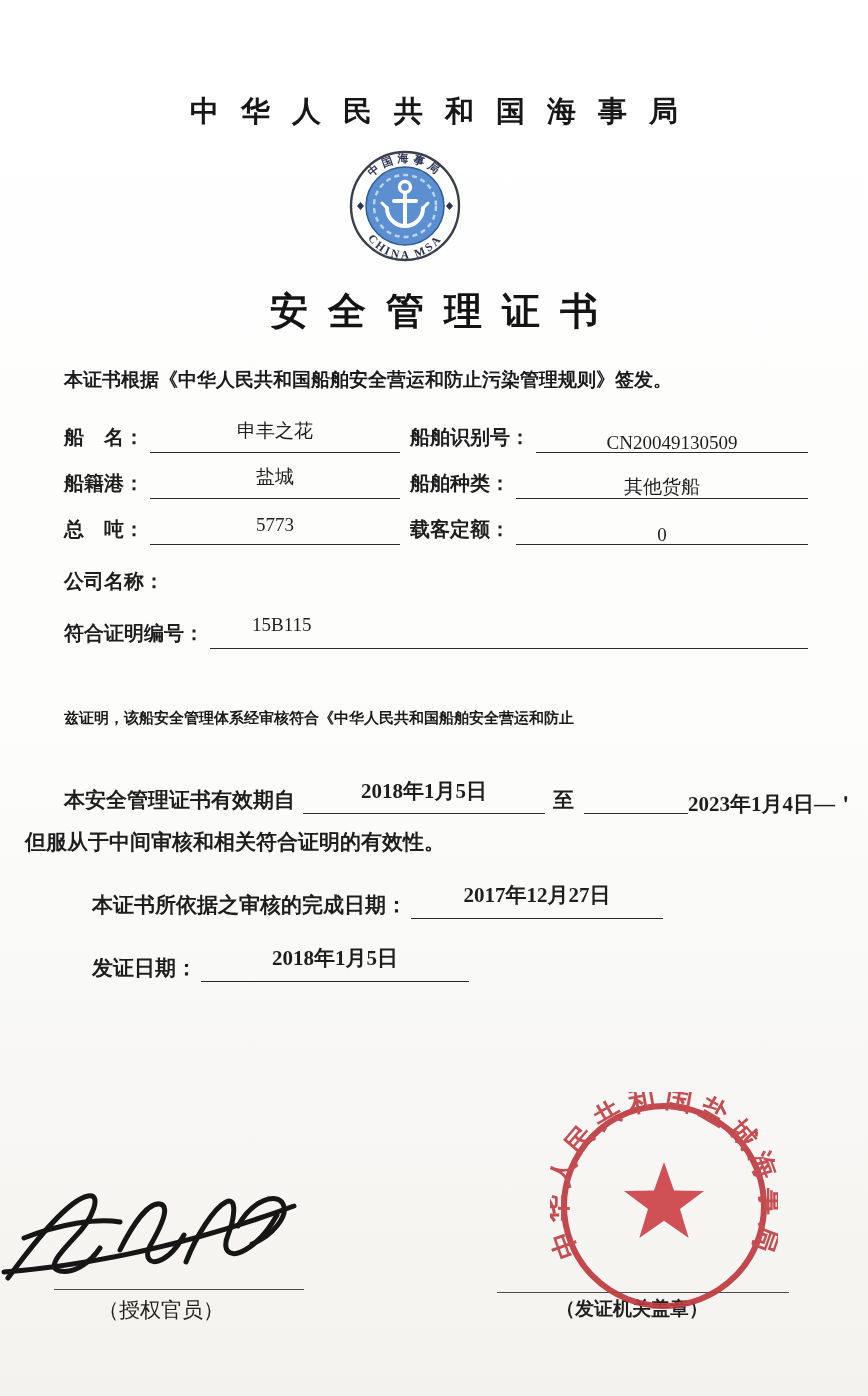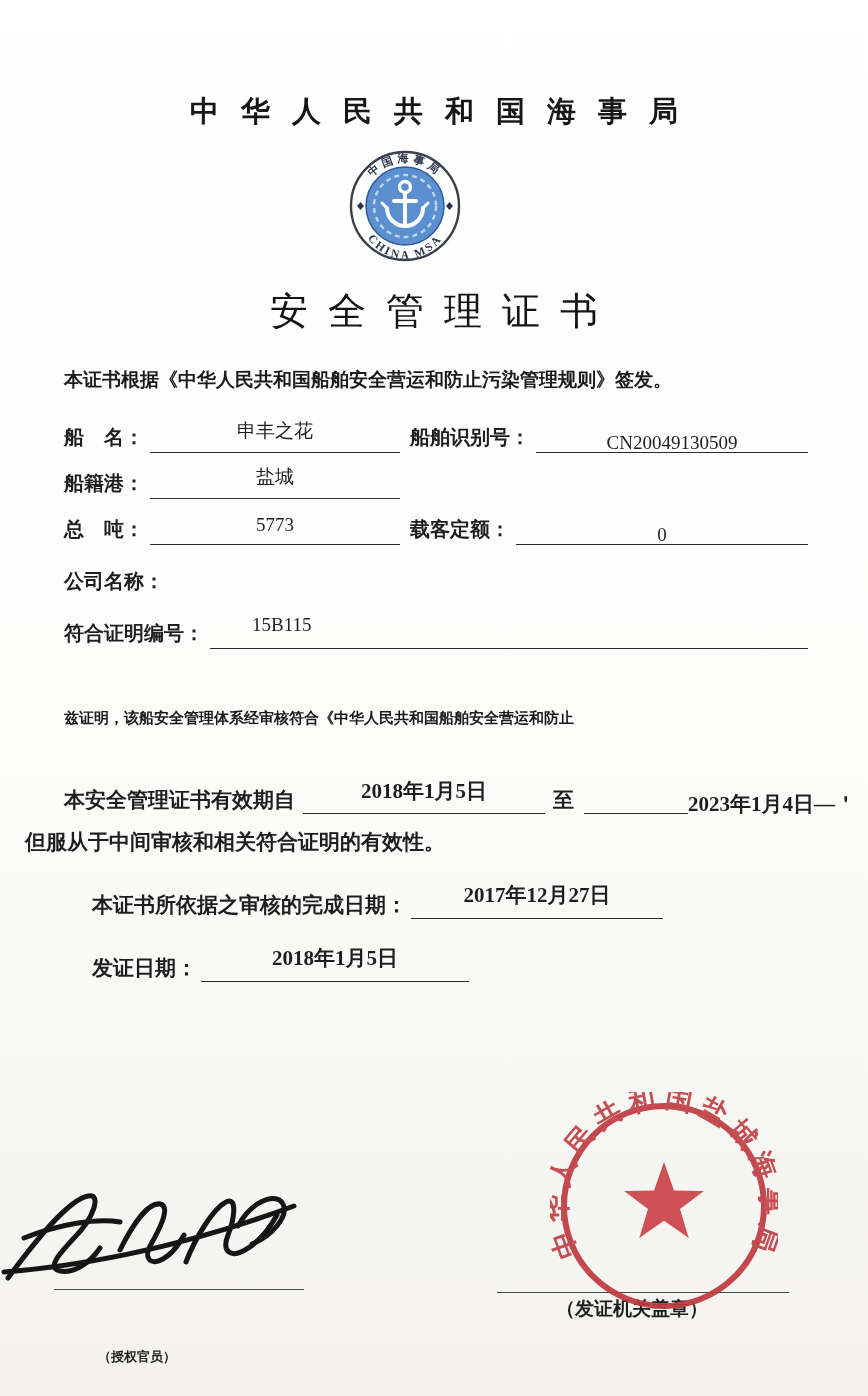--- a/index.html
+++ b/index.html
@@ -15,21 +15,21 @@
   .authority{
     margin-top:92px;text-align:center;
     font-size:29px;font-weight:bold;letter-spacing:22px;padding-left:22px;
     color:#171717;
   }
 
   .logo-wrap{width:116px;height:116px;margin:16px 0 0 347px;}
 
   .cert-title{
     margin-top:22px;text-align:center;
-    font-size:38px;font-weight:normal;letter-spacing:20px;padding-left:20px;
+    font-size:38px;font-weight:bold;letter-spacing:20px;padding-left:20px;
     color:#141414;
   }
 
   .cert-no-row{
     margin-top:0px;padding-right:60px;text-align:right;
     font-size:20px;white-space:nowrap;
   }
   .cert-no-row .seg-line{
     display:inline-block;width:92px;border-bottom:1.6px solid #2a2a2a;height:20px;
   }
@@ -86,21 +86,21 @@
     display:inline-block;position:relative;border-bottom:1.6px solid #2a2a2a;height:34px;margin-left:4px;
   }
   .date-row.audit .dline{width:252px;}
   .date-row.issue .dline{width:268px;}
   .date-row .dline .val{
     position:absolute;left:0;right:0;bottom:9px;text-align:center;font-size:21px;font-weight:bold;
   }
 
   .signature{position:absolute;left:0px;top:1088px;width:306px;height:112px;}
   .sig-line{position:absolute;left:54px;top:1197px;width:250px;border-top:1.6px solid #4a4a4a;}
-  .caption-left{position:absolute;left:98px;top:1256px;font-size:13px;font-weight:bold;}
+  .caption-left{position:absolute;left:98px;top:1204px;font-size:21px;font-weight:normal;}
 
   .seal-line{position:absolute;left:497px;top:1200px;width:292px;border-top:1.6px solid #4a4a4a;}
   .caption-right{position:absolute;left:556px;top:1204px;font-size:19px;font-weight:bold;}
   .stamp{position:absolute;left:550px;top:1000px;width:228px;height:228px;z-index:3;opacity:.92;}
 </style>
 </head>
 <body>
 
 <div class="page">
 
@@ -152,20 +152,26 @@
           </span>
       </div>
     </div>
     <div class="row">
       <div class="cell left">
         <span class="lbl">船籍港：</span>
         <span class="line">
             <span class="val">盐城</span>
           </span>
       </div>
+      <div class="cell right">
+        <span class="lbl">船舶种类：</span>
+        <span class="line">
+            <span class="val low">其他货船</span>
+          </span>
+      </div>
     </div>
     <div class="row">
       <div class="cell left">
         <span class="lbl">总　吨：</span>
         <span class="line">
             <span class="val">5773</span>
           </span>
       </div>
       <div class="cell right">
         <span class="lbl">载客定额：</span>

